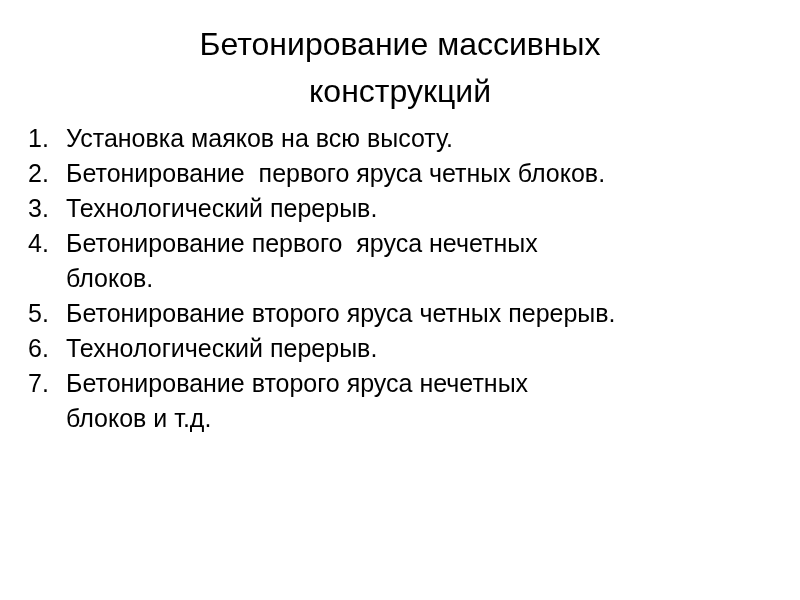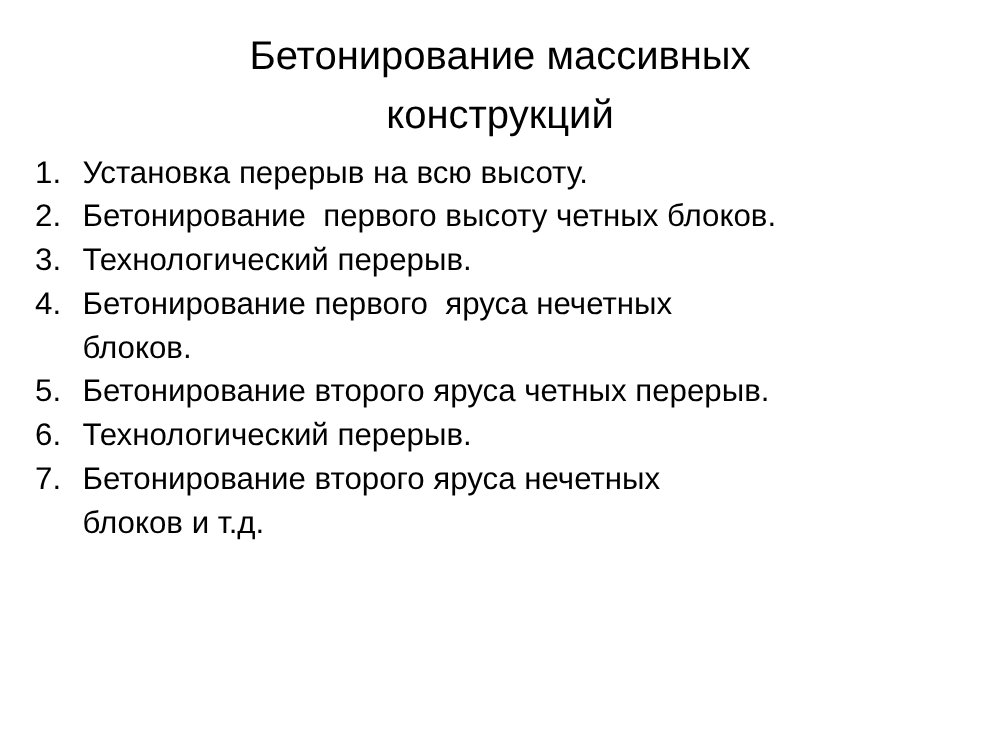--- a/index.html
+++ b/index.html
@@ -64,25 +64,25 @@
 <body>
 
 <div class="slide">
 
   <h1 class="slide-title">Бетонирование массивных
 конструкций</h1>
 
   <ol class="numbered-list">
     <li class="list-item">
       <span class="list-item-number">1.</span>
-      <span class="list-item-text">Установка перерыв на всю высоту.</span>
+      <span class="list-item-text">Установка маяков на всю высоту.</span>
     </li>
     <li class="list-item">
       <span class="list-item-number">2.</span>
-      <span class="list-item-text">Бетонирование  первого высоту четных блоков.</span>
+      <span class="list-item-text">Бетонирование  первого яруса четных блоков.</span>
     </li>
     <li class="list-item">
       <span class="list-item-number">3.</span>
       <span class="list-item-text">Технологический перерыв.</span>
     </li>
     <li class="list-item">
       <span class="list-item-number">4.</span>
       <span class="list-item-text">Бетонирование первого  яруса нечетных
 блоков.</span>
     </li>

